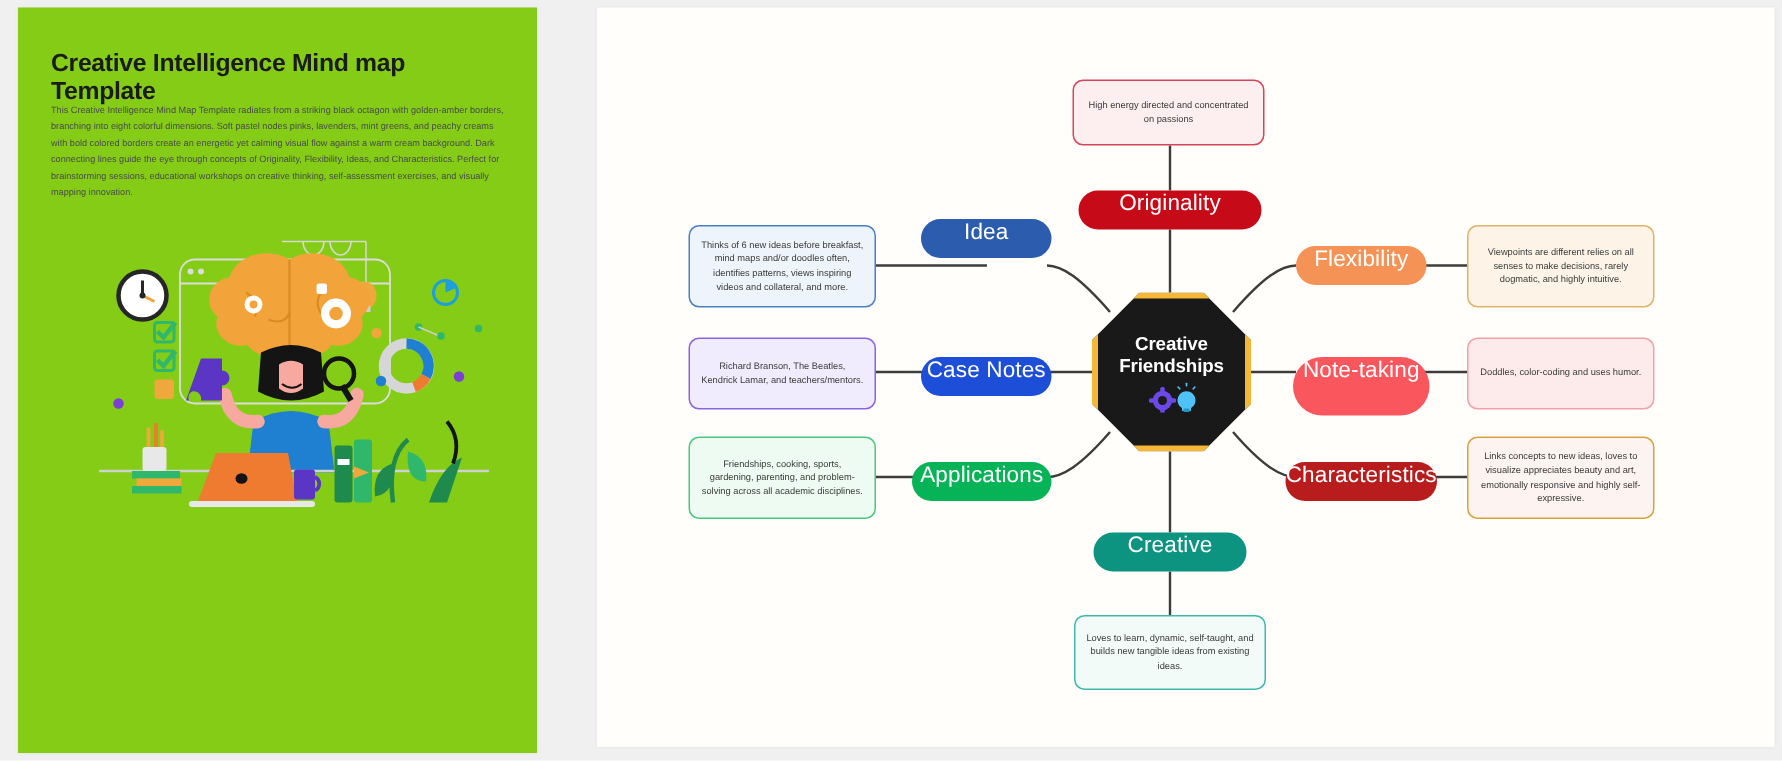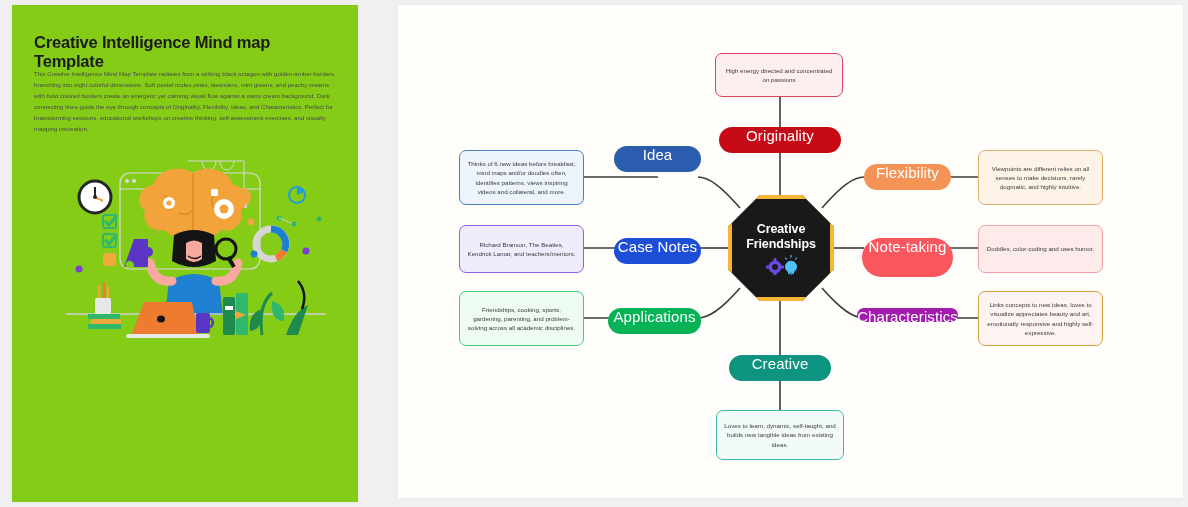--- a/index.html
+++ b/index.html
@@ -278,21 +278,21 @@
         <span>Viewpoints are different relies on all senses to make decisions, rarely dogmatic, and highly intuitive.</span>
       </div>
 
       <div class="pill" style="left:464px; top:233px; width:91px; height:39px; background:#f9565d;">
         <span>Note-taking</span>
       </div>
       <div class="desc" style="left:580px; top:220px; width:125px; height:48px; background:#fdeaea; border-color:#f2a0a5;">
         <span>Doddles, color-coding and uses humor.</span>
       </div>
 
-      <div class="pill" style="left:459px; top:303px; width:101px; height:14px; background:#a21caf;">
+      <div class="pill" style="left:459px; top:303px; width:101px; height:26px; background:#b91c1c;">
         <span>Characteristics</span>
       </div>
       <div class="desc" style="left:580px; top:286px; width:125px; height:55px; background:#fdf3f0; border-color:#d8a23a;">
         <span>Links concepts to new ideas, loves to visualize appreciates beauty and art, emotionally responsive and highly self-expressive.</span>
       </div>
 
       <div class="pill" style="left:331px; top:350px; width:102px; height:26px; background:#0d9481;">
         <span>Creative</span>
       </div>
       <div class="desc" style="left:318px; top:405px; width:128px; height:50px; background:#f2fbf7; border-color:#3fb7ae;">

